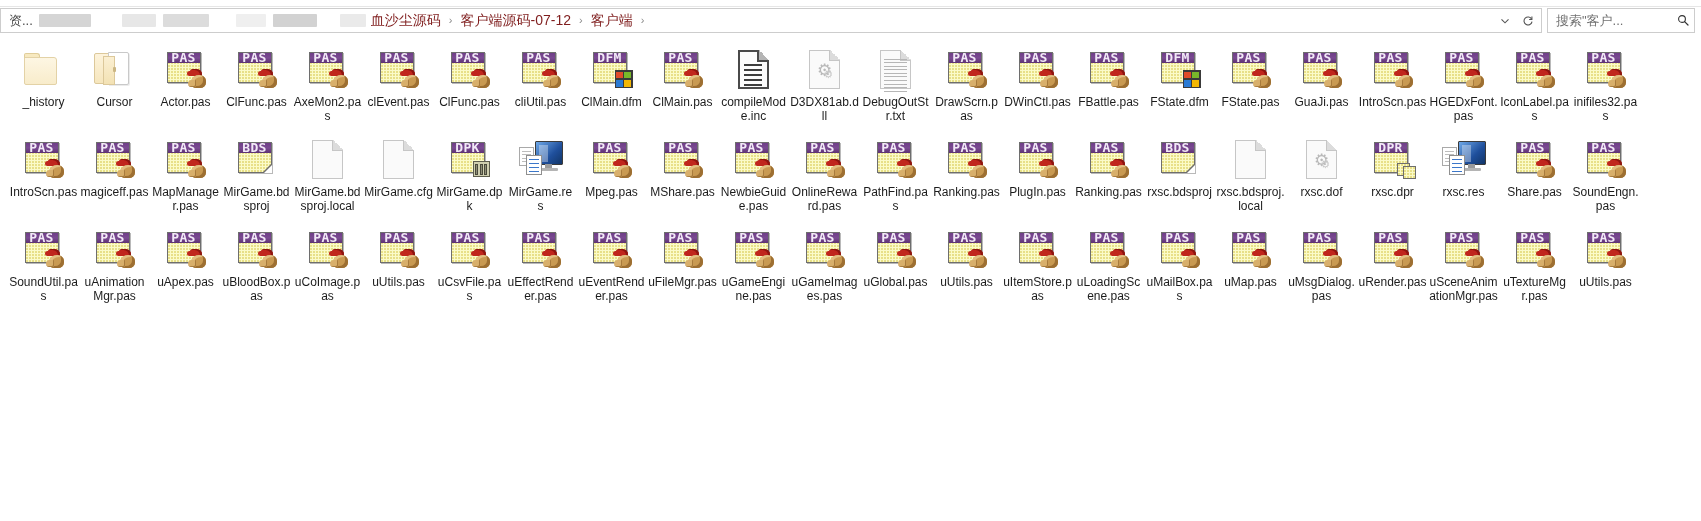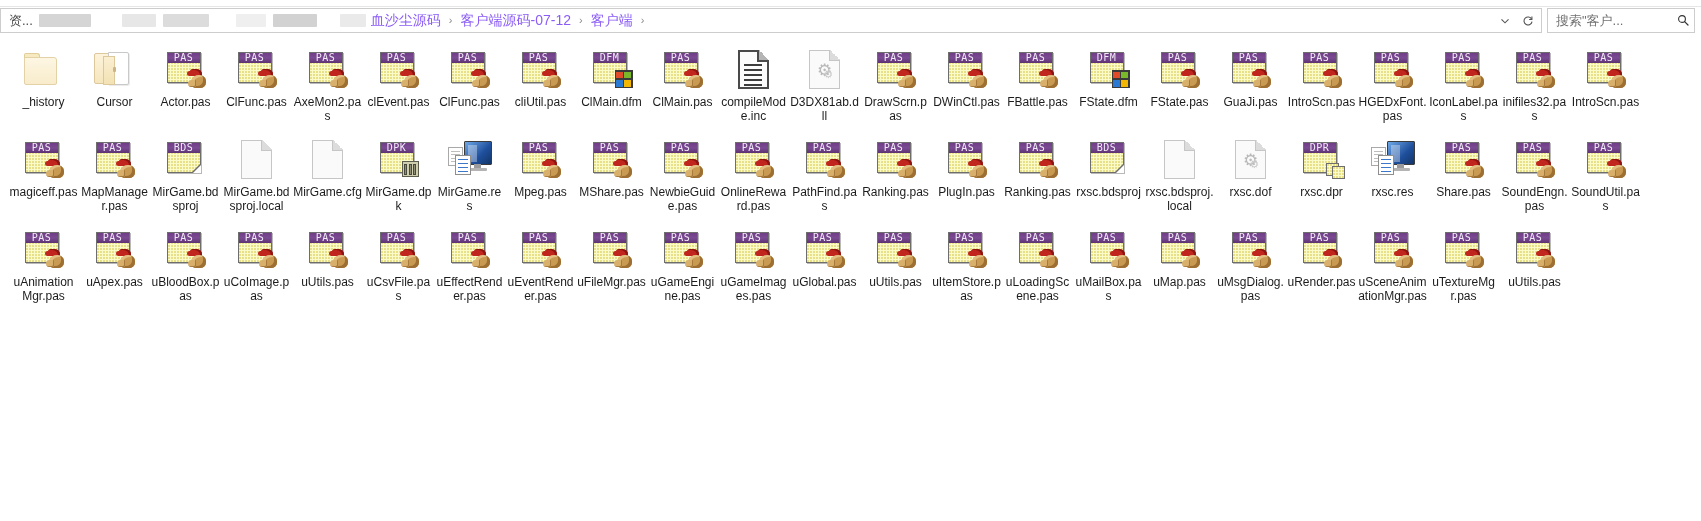--- a/index.html
+++ b/index.html
@@ -40,21 +40,21 @@
     display:inline-block;
     height: 13px;
     vertical-align: middle;
     margin: 0 1px;
     border-radius: 1px;
   }
   #blur-wrap { display:flex; align-items:center; flex: 0 0 auto; }
 
   .crumb {
     font-size: 14px;
-    color: #8b5cf6;
+    color: #7f1d1d;
     padding: 0 4px;
     white-space: nowrap;
     line-height: 25px;
   }
   .crumb-sep {
     color: #8a8a8a;
     font-size: 11px;
     padding: 0 4px;
     line-height: 25px;
     user-select: none;
@@ -167,24 +167,24 @@
     position: absolute;
     left: 1px; top: 1px;
     width: 32px; height: 10px;
     background: linear-gradient(180deg,#6f3e87 0%, #7a4a92 50%, #5d3272 100%);
     display: flex;
     align-items: center;
     justify-content: center;
   }
   .delphi .band span {
     font-family: "DejaVu Sans Mono", monospace;
-    font-size: 10px;
+    font-size: 13px;
     letter-spacing: 0.4px;
     color: #f2e9f7;
-    font-weight: normal;
+    font-weight: bold;
     line-height: 10px;
   }
   
   .delphi .knight {
     position: absolute;
     right: -2px; bottom: -2px;
     width: 19px; height: 19px;
   }
   .delphi .knight .plume {
     position: absolute; top: 0; left: 1px;
@@ -582,20 +582,41 @@
               <span class="sheet"></span>
               <span class="fold2"></span>
               <span class="gear">⚙</span>
               <span class="gear small">⚙</span>
             </div>
           </div>
           <div class="file-label">D3DX81ab.dll</div>
         </div>
         <div class="file-item">
           <div class="icon-slot">
+            <div class="doc">
+              <span class="sheet"></span>
+              <span class="fold2"></span>
+              <span class="lines">
+                <i></i>
+                <i></i>
+                <i></i>
+                <i></i>
+                <i></i>
+                <i></i>
+                <i></i>
+                <i></i>
+                <i></i>
+                <i></i>
+              </span>
+            </div>
+          </div>
+          <div class="file-label">DebugOutStr.txt</div>
+        </div>
+        <div class="file-item">
+          <div class="icon-slot">
             <div class="delphi">
               <div class="body"></div>
               <div class="band">
                 <span>PAS</span>
               </div>
               <div class="knight">
                 <span class="plume"></span>
                 <span class="head"></span>
                 <span class="snout"></span>
               </div>

